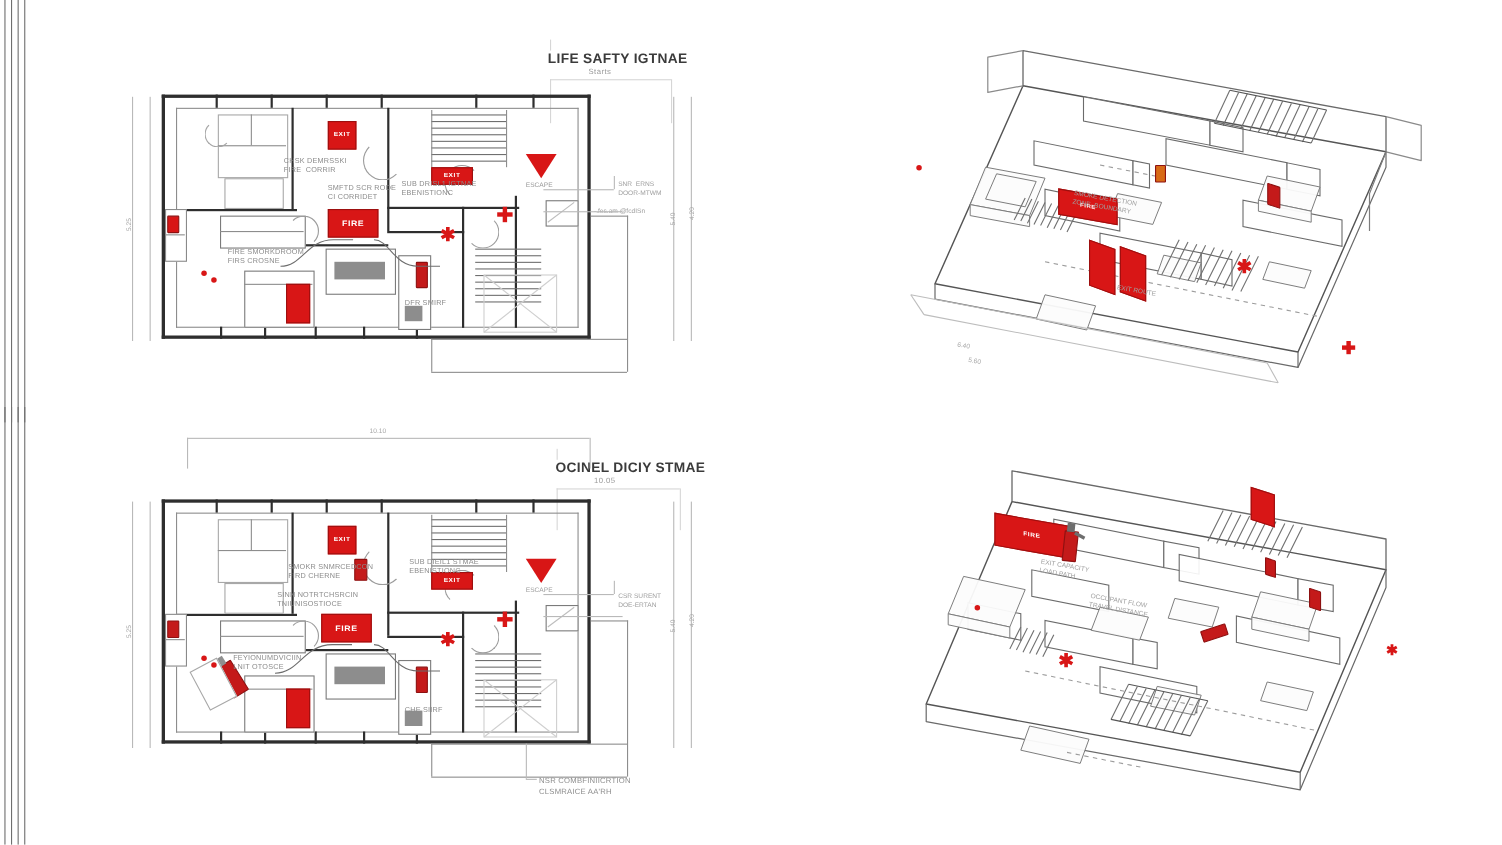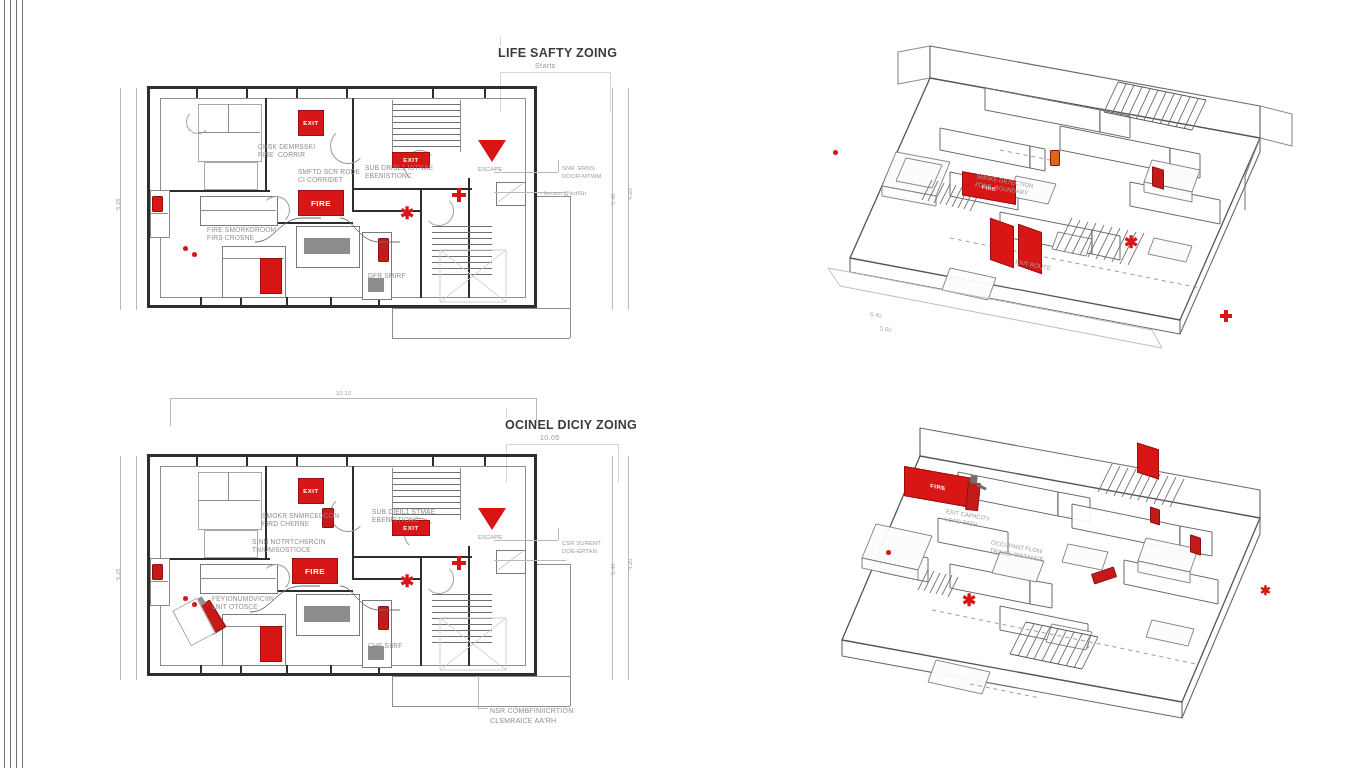--- a/index.html
+++ b/index.html
@@ -38,21 +38,21 @@
   svg{overflow:visible;}
   .arcdoor{position:absolute;border:1px solid #9b9b9b;border-radius:50%;}
 </style>
 </head>
 <body>
 
 <div id="sheet">
 
   <div class="abs" style="left:0;top:0;width:680px;height:384px;">
 
-    <div class="title" style="left:498px;top:46px;">LIFE SAFTY ZOING</div>
+    <div class="title" style="left:498px;top:46px;">LIFE SAFTY IGTNAE</div>
     <div class="subt" style="left:535px;top:62px;">Starts</div>
     <div class="faint" style="left:500px;top:36px;width:1px;height:10px;"></div>
     <div class="faint" style="left:500px;top:72px;width:110px;height:1px;"></div>
     <div class="faint" style="left:500px;top:72px;width:1px;height:40px;"></div>
     <div class="faint" style="left:610px;top:72px;width:1px;height:40px;"></div>
 
     <div class="hair" style="left:120px;top:88px;width:1px;height:222px;"></div>
     <div class="hair" style="left:136px;top:88px;width:1px;height:222px;"></div>
     <div class="hair" style="left:612px;top:88px;width:1px;height:222px;"></div>
     <div class="hair" style="left:628px;top:88px;width:1px;height:222px;"></div>
@@ -210,21 +210,21 @@
 DOOR-MTWM</div>
     <div class="note2" style="left:540px;top:190px;">-.fes.am @fcdISn</div>
 
     <div class="hair" style="left:494px;top:172px;width:64px;height:1px;"></div>
     <div class="hair" style="left:558px;top:160px;width:1px;height:12px;"></div>
     <div class="hair" style="left:494px;top:192px;width:72px;height:1px;"></div>
   </div>
 
   <div class="abs" style="left:0;top:370px;width:680px;height:398px;">
 
-    <div class="title" style="left:505px;top:48px;">OCINEL DICIY ZOING</div>
+    <div class="title" style="left:505px;top:48px;">OCINEL DICIY STMAE</div>
     <div class="subt" style="left:540px;top:64px;">10.05</div>
     <div class="faint" style="left:506px;top:38px;width:1px;height:10px;"></div>
     <div class="faint" style="left:506px;top:74px;width:112px;height:1px;"></div>
     <div class="faint" style="left:506px;top:74px;width:1px;height:38px;"></div>
     <div class="faint" style="left:618px;top:74px;width:1px;height:38px;"></div>
 
     <div class="hair" style="left:170px;top:28px;width:1px;height:28px;"></div>
     <div class="hair" style="left:536px;top:28px;width:1px;height:28px;"></div>
     <div class="hair" style="left:170px;top:28px;width:366px;height:1px;"></div>
     <div class="dimtxt" style="left:336px;top:20px;">10.10</div>

